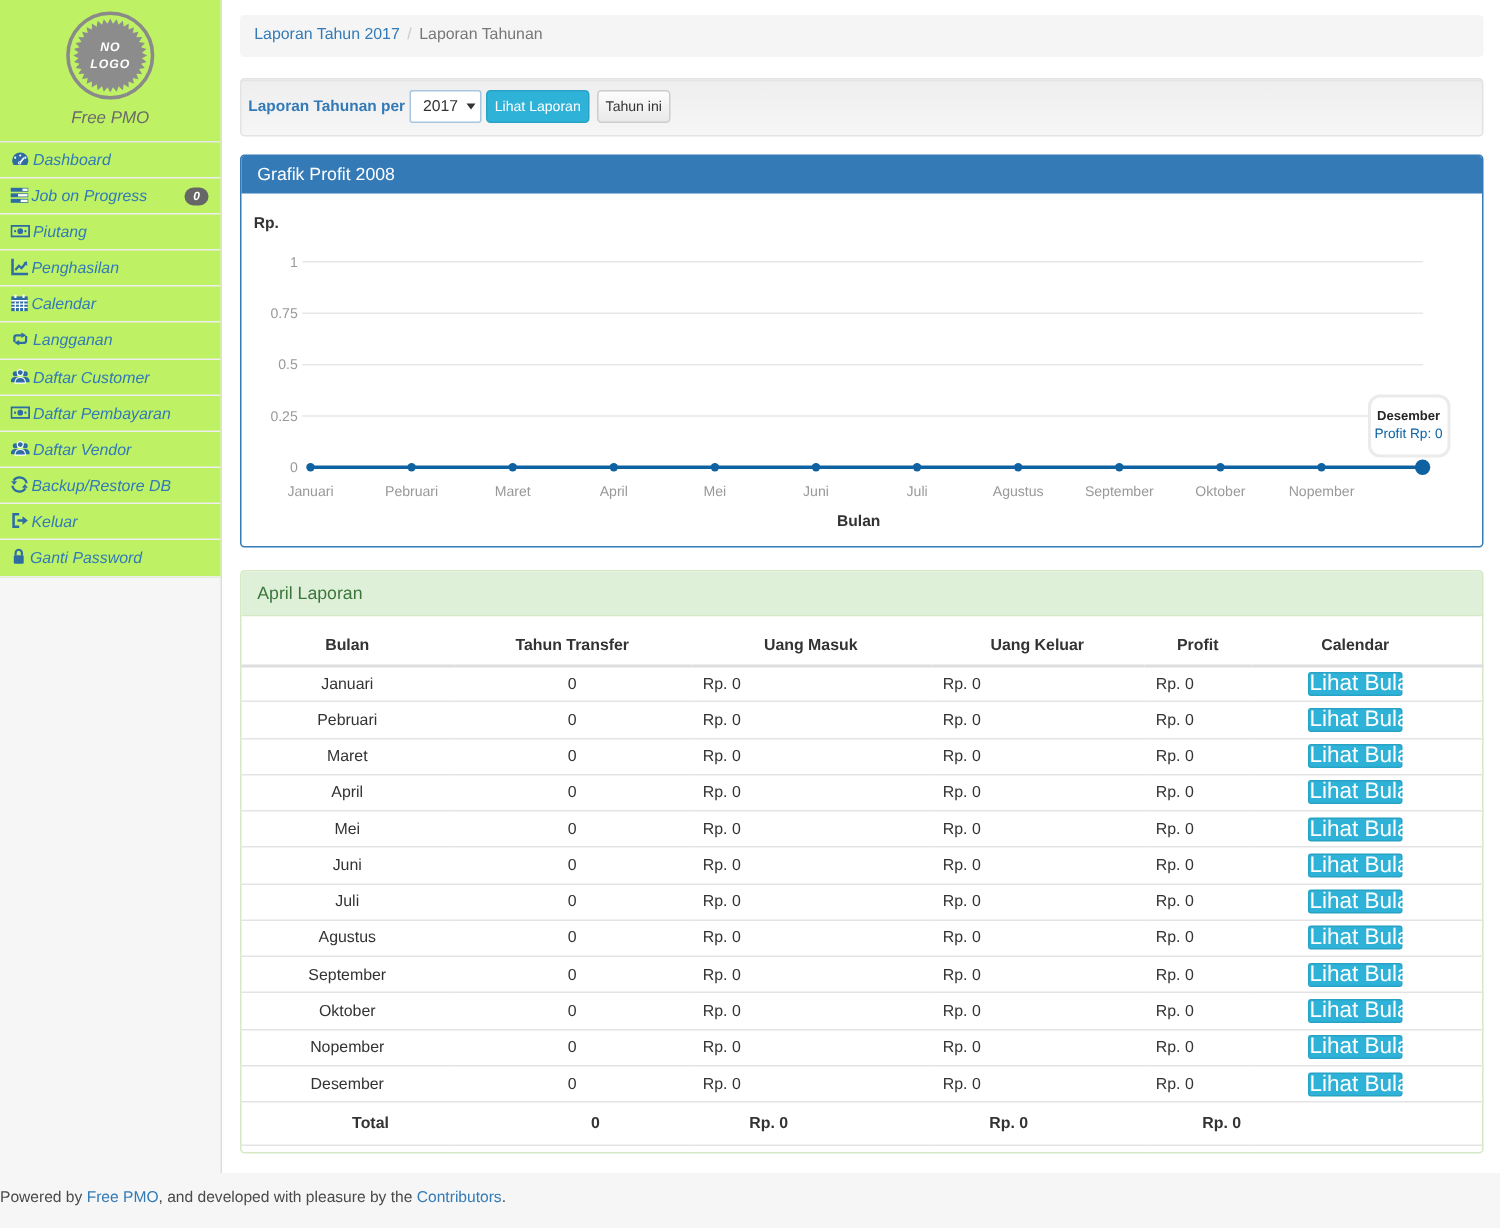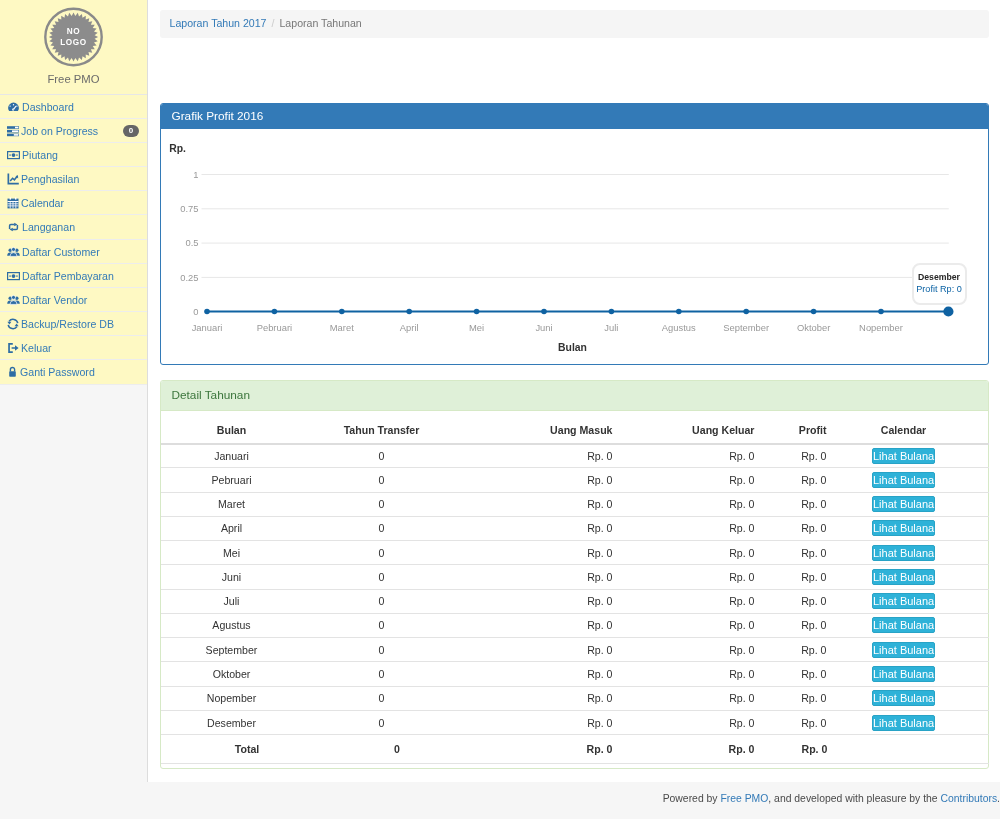--- a/index.html
+++ b/index.html
@@ -1,24 +1,24 @@
 <!DOCTYPE html>
 <html><head>
 <meta charset="utf-8">
 <style>
 html,body{margin:0;padding:0;background:#fff;}
 body{font-family:"Liberation Sans",sans-serif;font-size:10px;color:#333;}
 #page{position:relative;width:1000px;height:819px;overflow:hidden;background:#fff;}
 
 #footerbg{position:absolute;left:0;top:782px;width:1000px;height:37px;background:#f6f6f6;}
-#footertxt{position:absolute;left:0;top:793px;width:1000px;text-align:right;font-size:10.4px;color:#4a4a4a;}
+#footertxt{position:absolute;left:0;top:793px;width:1000px;text-align:left;font-size:10.4px;color:#4a4a4a;}
 #footertxt a{color:#337ab7;text-decoration:none;}
 
 #sidecol{position:absolute;left:0;top:0;width:148px;height:782px;background:#f6f6f6;border-right:1px solid #ddd;box-sizing:border-box;}
-#sidemenu{position:absolute;left:0;top:0;width:147px;background:#fef9c3;}
+#sidemenu{position:absolute;left:0;top:0;width:147px;background:#bef264;font-style:italic;}
 #logoblk{height:93.6px;border-bottom:1px solid #e7e7e7;position:relative;}
 #freepmo{position:absolute;left:0;top:73px;width:147px;text-align:center;font-size:11.3px;color:#6b6b6b;}
 ul.menu{list-style:none;margin:0;padding:0;}
 ul.menu li{height:24.18px;box-sizing:border-box;border-bottom:1px solid #ededed;position:relative;}
 ul.menu li a{display:block;line-height:25px;color:#337ab7;text-decoration:none;font-size:10.6px;padding-left:6.5px;white-space:nowrap;}
 ul.menu li svg.ic{vertical-align:-2px;margin-right:2.5px;}
 .badge0{position:absolute;right:8px;top:6.5px;background:#666;color:#fff;font-size:8px;font-weight:bold;border-radius:7px;padding:0;width:16px;height:12px;line-height:12px;text-align:center;}
 .chev{position:absolute;right:8px;top:0;color:#808080;font-size:12px;line-height:24px;font-weight:bold;}
 
 .bc{position:absolute;left:159.5px;top:10px;width:829px;height:27.5px;box-sizing:border-box;background:#f5f5f5;border-radius:3px;line-height:27.5px;padding-left:10px;font-size:10.6px;color:#777;}
@@ -43,22 +43,22 @@
 #tip{position:absolute;left:751px;top:159px;width:51px;height:38px;background:rgba(255,255,255,.95);border:2px solid #ebebeb;border-radius:8px;text-align:center;}
 #tip .t1{font-weight:bold;color:#262626;font-size:8.7px;margin-top:6.5px;}
 #tip .t2{color:#0b62a4;font-size:9.1px;margin-top:2.5px;}
 
 table.det{border-collapse:collapse;table-layout:fixed;width:828px;font-size:10.6px;color:#333;}
 table.det th,table.det td{overflow:hidden;white-space:nowrap;padding:0 8px;box-sizing:border-box;}
 table.det thead th{height:32.5px;border-bottom:2px solid #ddd;font-weight:bold;vertical-align:bottom;padding-bottom:6.5px;}
 table.det tbody td{height:24.28px;border-bottom:1px solid #e3e3e3;}
 table.det tfoot td{height:29px;font-weight:bold;border-bottom:1px solid #e3e3e3;padding-left:39px;}
 .cc{text-align:center;}
-.cr{text-align:right;}
-.btn-xs{display:inline-block;text-decoration:none;background:#2eb2d8;border:1px solid #28a3c6;color:#fff;border-radius:2px;font-size:11px;line-height:14px;width:63px;height:16px;box-sizing:border-box;text-align:center;}
+.cr{}
+.btn-xs{display:inline-block;text-decoration:none;background:#2eb2d8;border:1px solid #28a3c6;color:#fff;border-radius:2px;font-size:15px;line-height:14px;width:63px;height:16px;box-sizing:border-box;text-align:center;}
 .pilihan{text-align:center;padding-right:24px !important;}
 </style>
 </head>
 <body>
 <div id="page">
   <div id="footerbg"></div>
   <div id="sidecol"></div>
   <div id="sidemenu">
     <div id="logoblk">
       <svg width="147" height="71" viewBox="0 0 147 71">
@@ -174,23 +174,29 @@
           <a href="#"><svg class="ic" width="11" height="12" viewBox="0 0 11 12">
               <path d="M3.4 5.4 V3.6 a2.1 2.1 0 0 1 4.2 0 V5.4" stroke="#2e6da4" stroke-width="1.4" fill="none"></path>
               <rect x="2.2" y="5.2" width="6.6" height="5.6" rx="0.8" fill="#2e6da4"></rect>
             </svg>Ganti Password</a>
         </li>
     </ul>
   </div>
 
   <div class="bc"><a href="#">Laporan Tahun 2017</a><span class="sep">/</span>Laporan Tahunan</div>
 
+  <div class="well">
+    <span class="lbl">Laporan Tahunan per</span>
+    <div class="sel">2017<span class="car"></span></div>
+    <a class="btn btn-info" style="left:163.5px;width:69px;" href="#">Lihat Laporan</a>
+    <a class="btn btn-default" style="left:237.5px;width:49px;" href="#">Tahun ini</a>
+  </div>
 
   <div class="panel" id="chartpanel">
-    <div class="phead">Grafik Profit 2016</div>
+    <div class="phead">Grafik Profit 2008</div>
     <svg id="chartsvg" width="827" height="235" viewBox="0 0 827 235">
         <line x1="40.5" y1="45.5" x2="787.8" y2="45.5" stroke="#e7e7e7" stroke-width="1"></line>
         <line x1="40.5" y1="79.80000000000001" x2="787.8" y2="79.80000000000001" stroke="#e7e7e7" stroke-width="1"></line>
         <line x1="40.5" y1="114.1" x2="787.8" y2="114.1" stroke="#e7e7e7" stroke-width="1"></line>
         <line x1="40.5" y1="148.39999999999998" x2="787.8" y2="148.39999999999998" stroke="#e7e7e7" stroke-width="1"></line>
         <text x="37.5" y="48.7" text-anchor="end" font-size="9.4" fill="#999">1</text>
         <text x="37.5" y="83.00000000000001" text-anchor="end" font-size="9.4" fill="#999">0.75</text>
         <text x="37.5" y="117.3" text-anchor="end" font-size="9.4" fill="#999">0.5</text>
         <text x="37.5" y="151.59999999999997" text-anchor="end" font-size="9.4" fill="#999">0.25</text>
         <text x="37.5" y="185.7" text-anchor="end" font-size="9.4" fill="#999">0</text>
@@ -221,21 +227,21 @@
         <text x="8.2" y="23.3" text-anchor="start" font-size="10.4" fill="#333" font-weight="bold">Rp.</text>
         <text x="411.5" y="221.60000000000002" text-anchor="middle" font-size="10.4" fill="#333" font-weight="bold">Bulan</text>
       </svg>
     <div id="tip">
         <div class="t1">Desember</div>
         <div class="t2">Profit Rp: 0</div>
       </div>
   </div>
 
   <div class="panel" id="detailpanel">
-    <div class="phead">Detail Tahunan</div>
+    <div class="phead">April Laporan</div>
     <table class="det">
       <colgroup>
           <col style="width:142px">
           <col style="width:158px">
           <col style="width:160px">
           <col style="width:142px">
           <col style="width:72px">
           <col style="width:154px">
         </colgroup>
       <thead>

